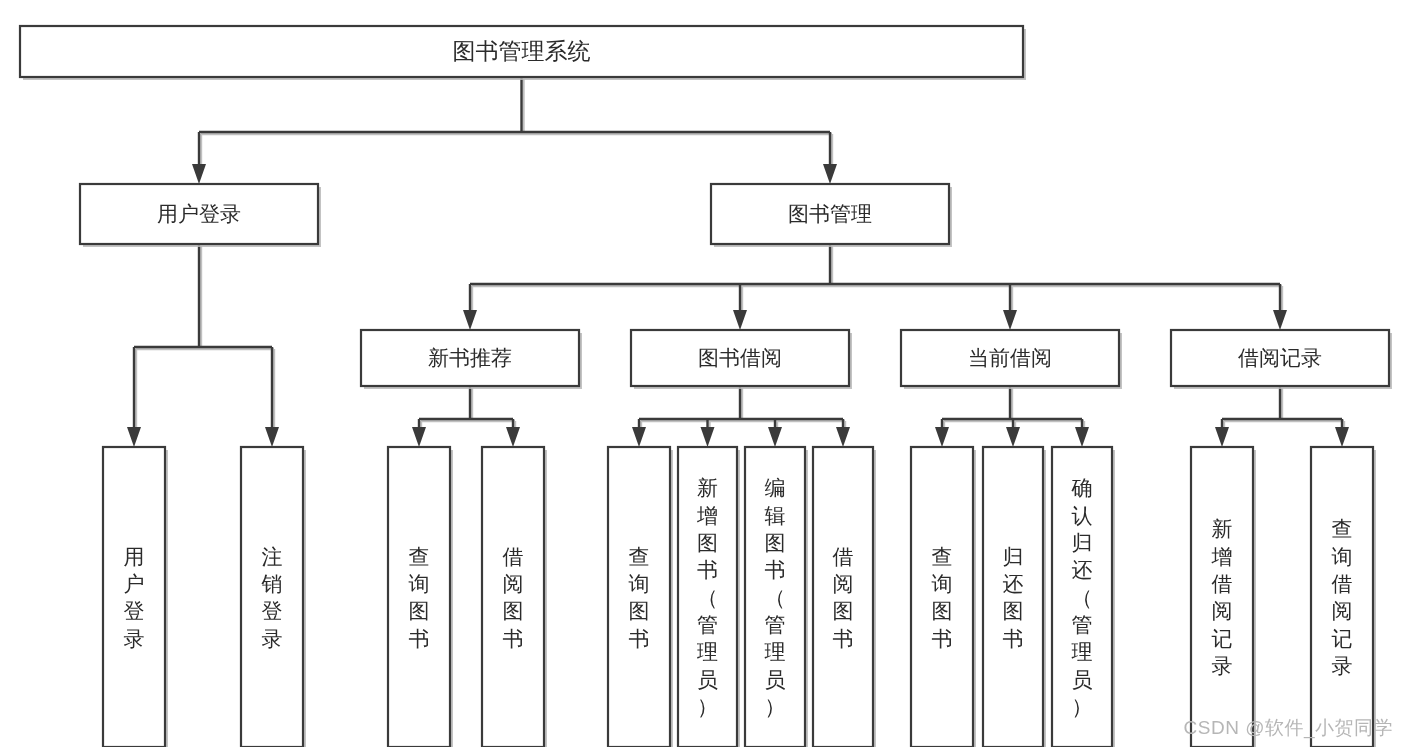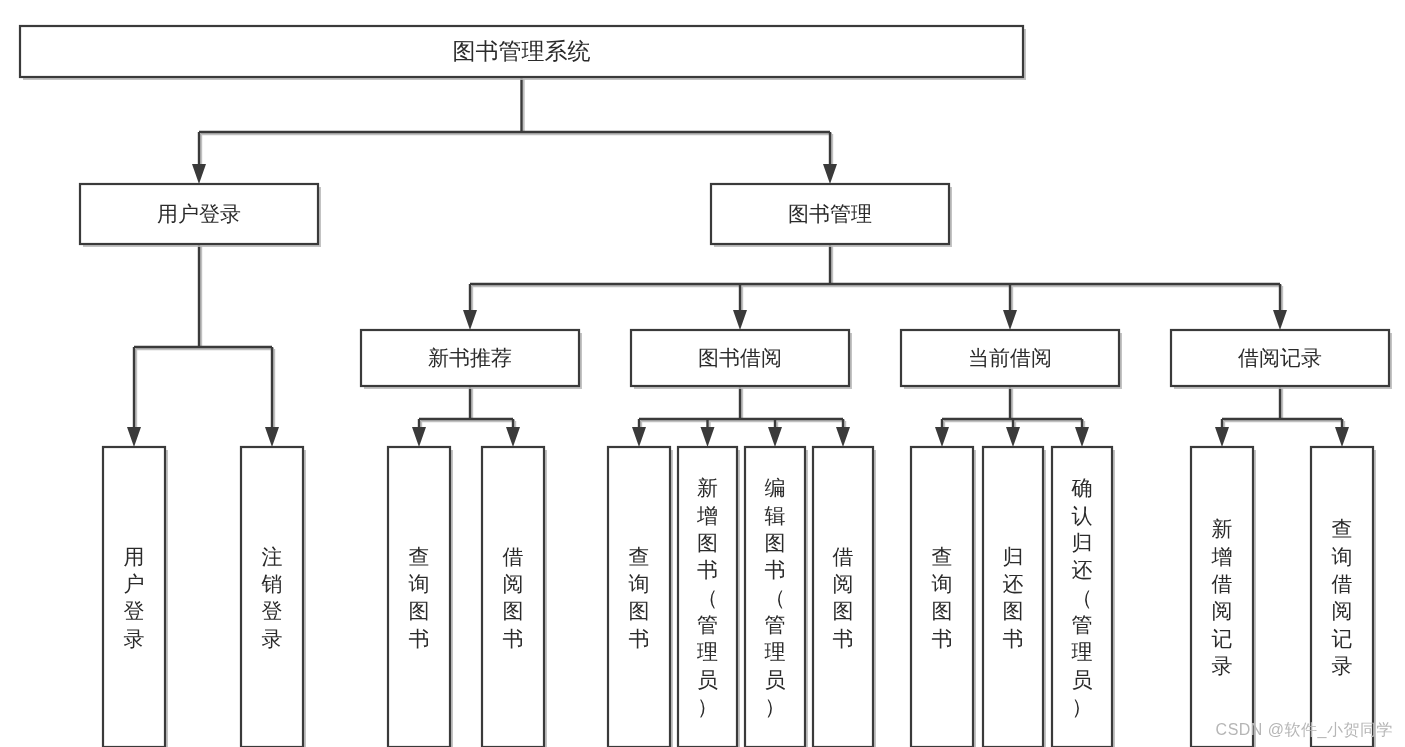--- a/index.html
+++ b/index.html
@@ -55,21 +55,21 @@
   .node-label-v {
     font-family: "Liberation Sans", "DejaVu Sans", sans-serif;
     fill: #2b2b2b;
     text-anchor: middle;
   }
   .watermark-text {
     position: absolute;
     right: 12px;
     bottom: 6px;
     font-family: "Liberation Sans", "DejaVu Sans", sans-serif;
-    font-size: 16px;
+    font-size: 19px;
     color: #b6b6b6;
     letter-spacing: 0.5px;
     white-space: nowrap;
     user-select: none;
   }
 </style>
 </head>
 <body>
 
 <div id="diagram-root">

